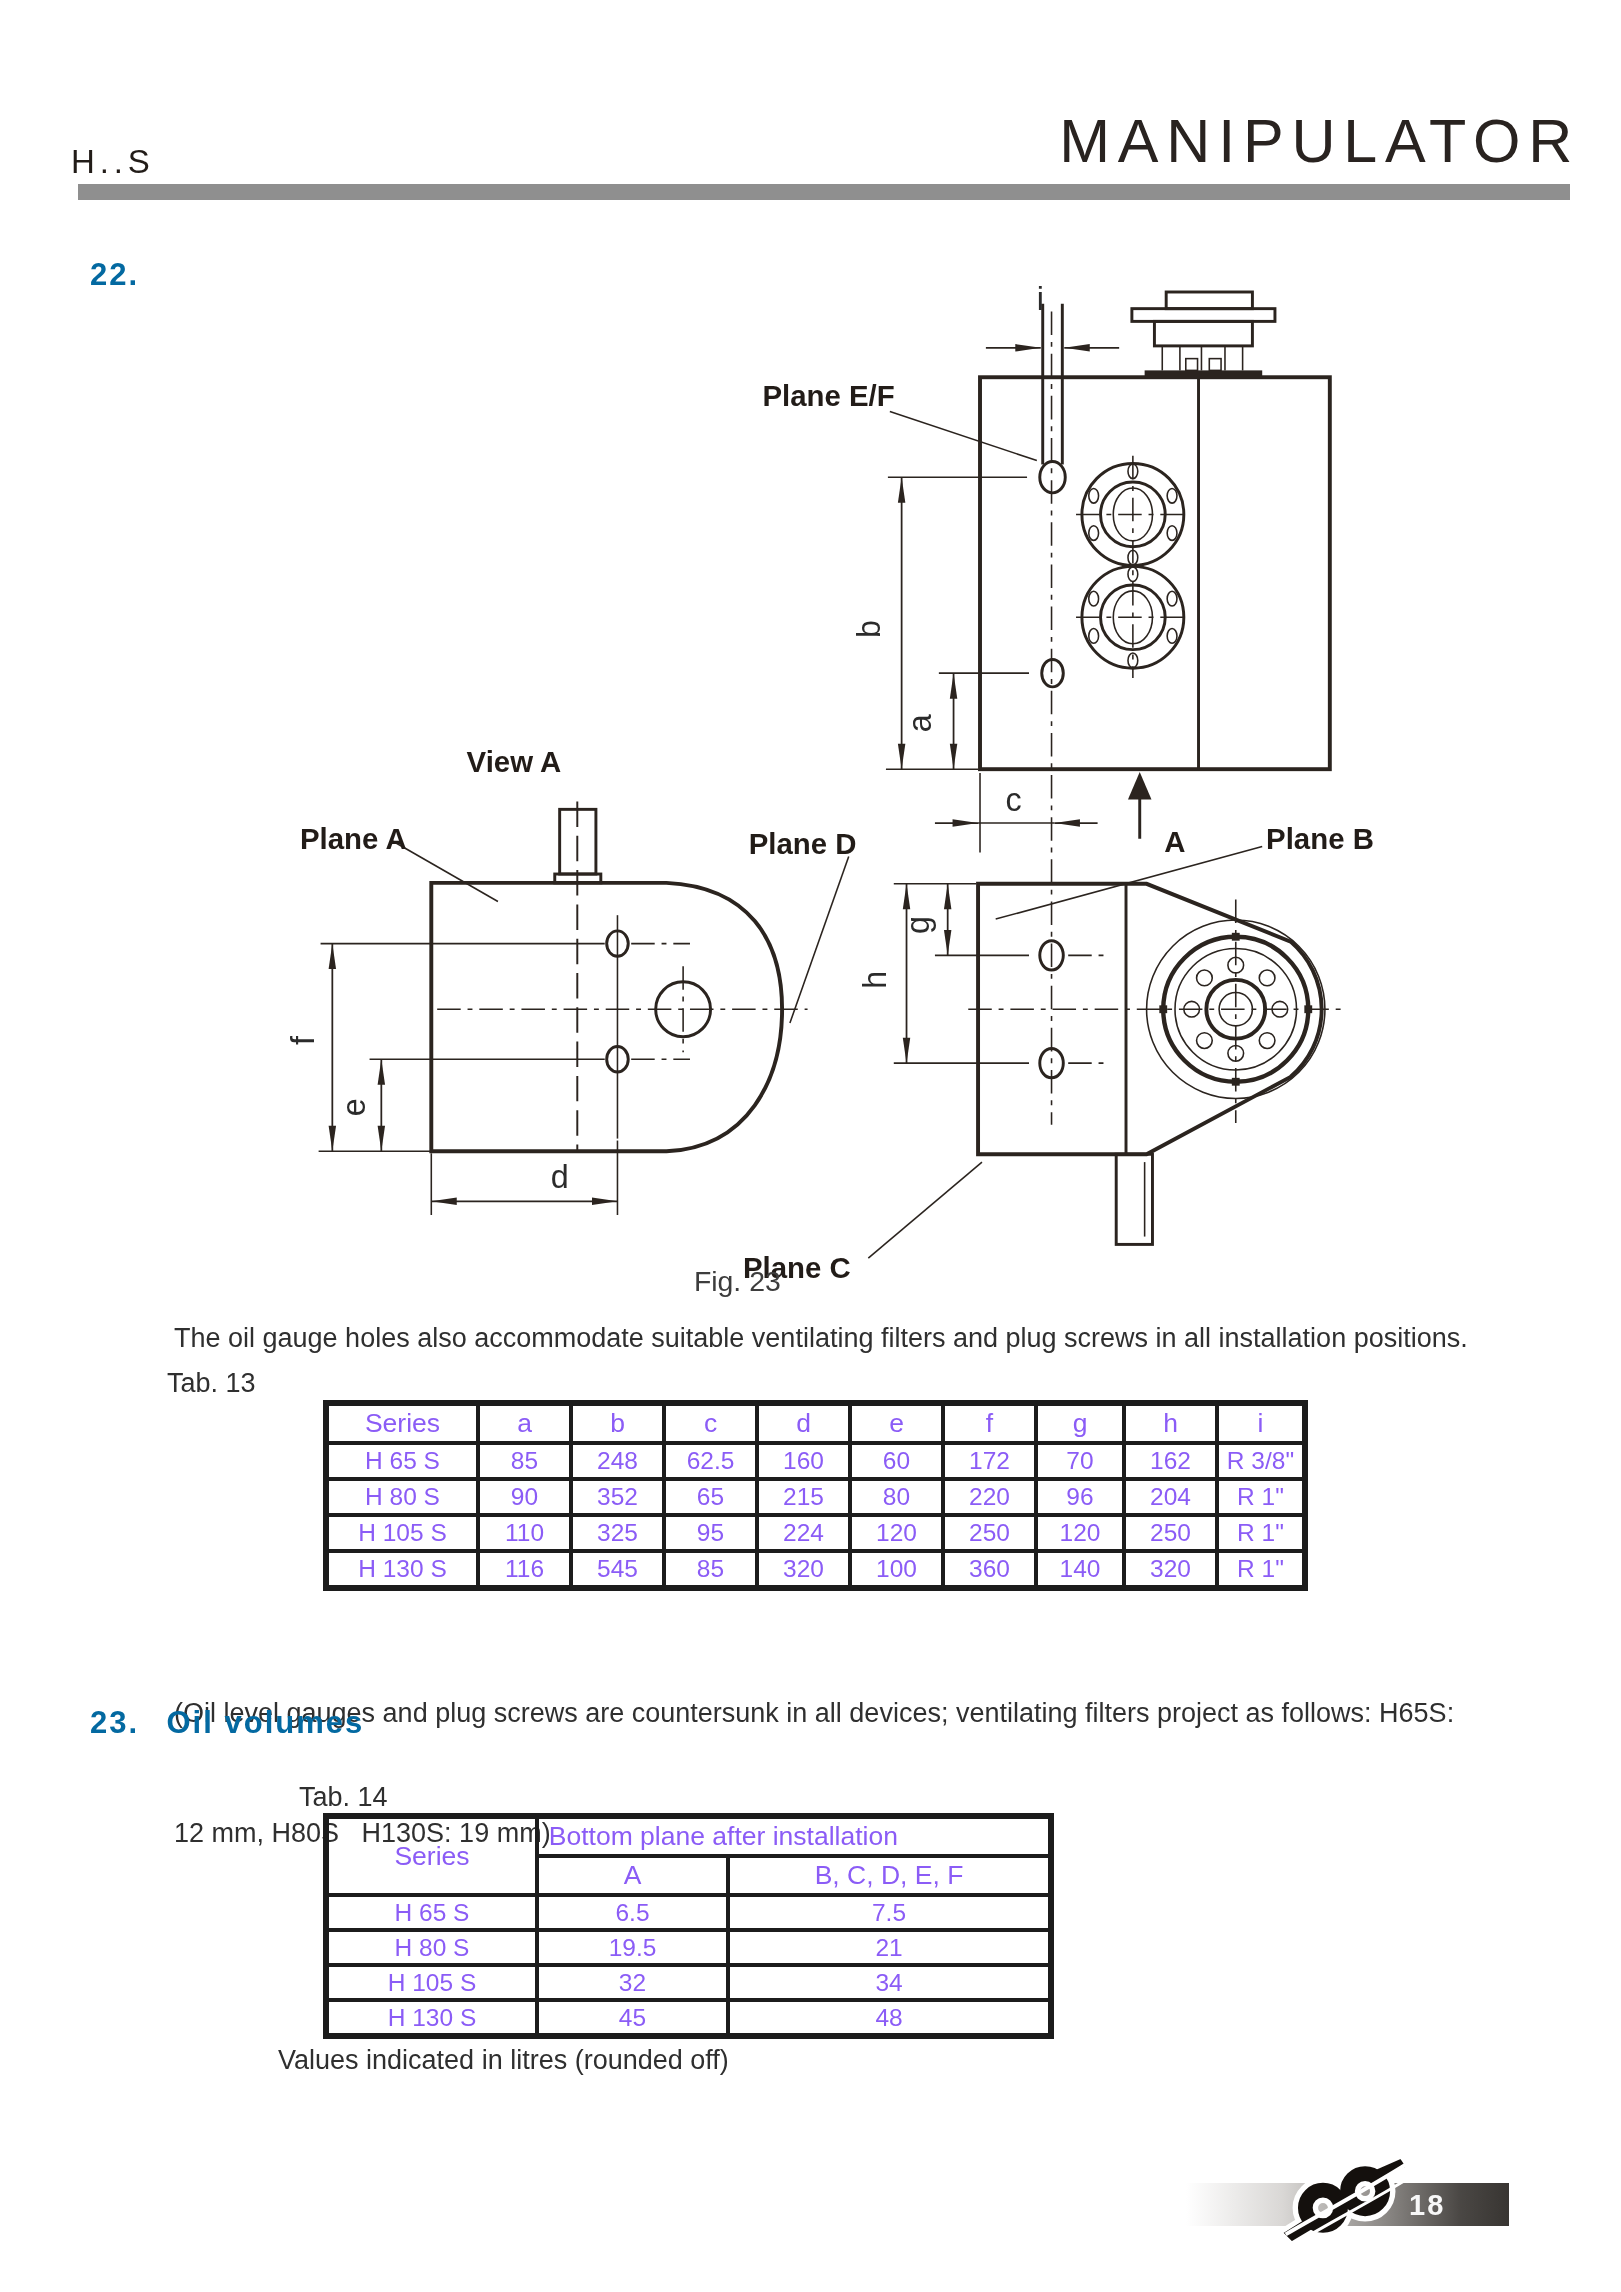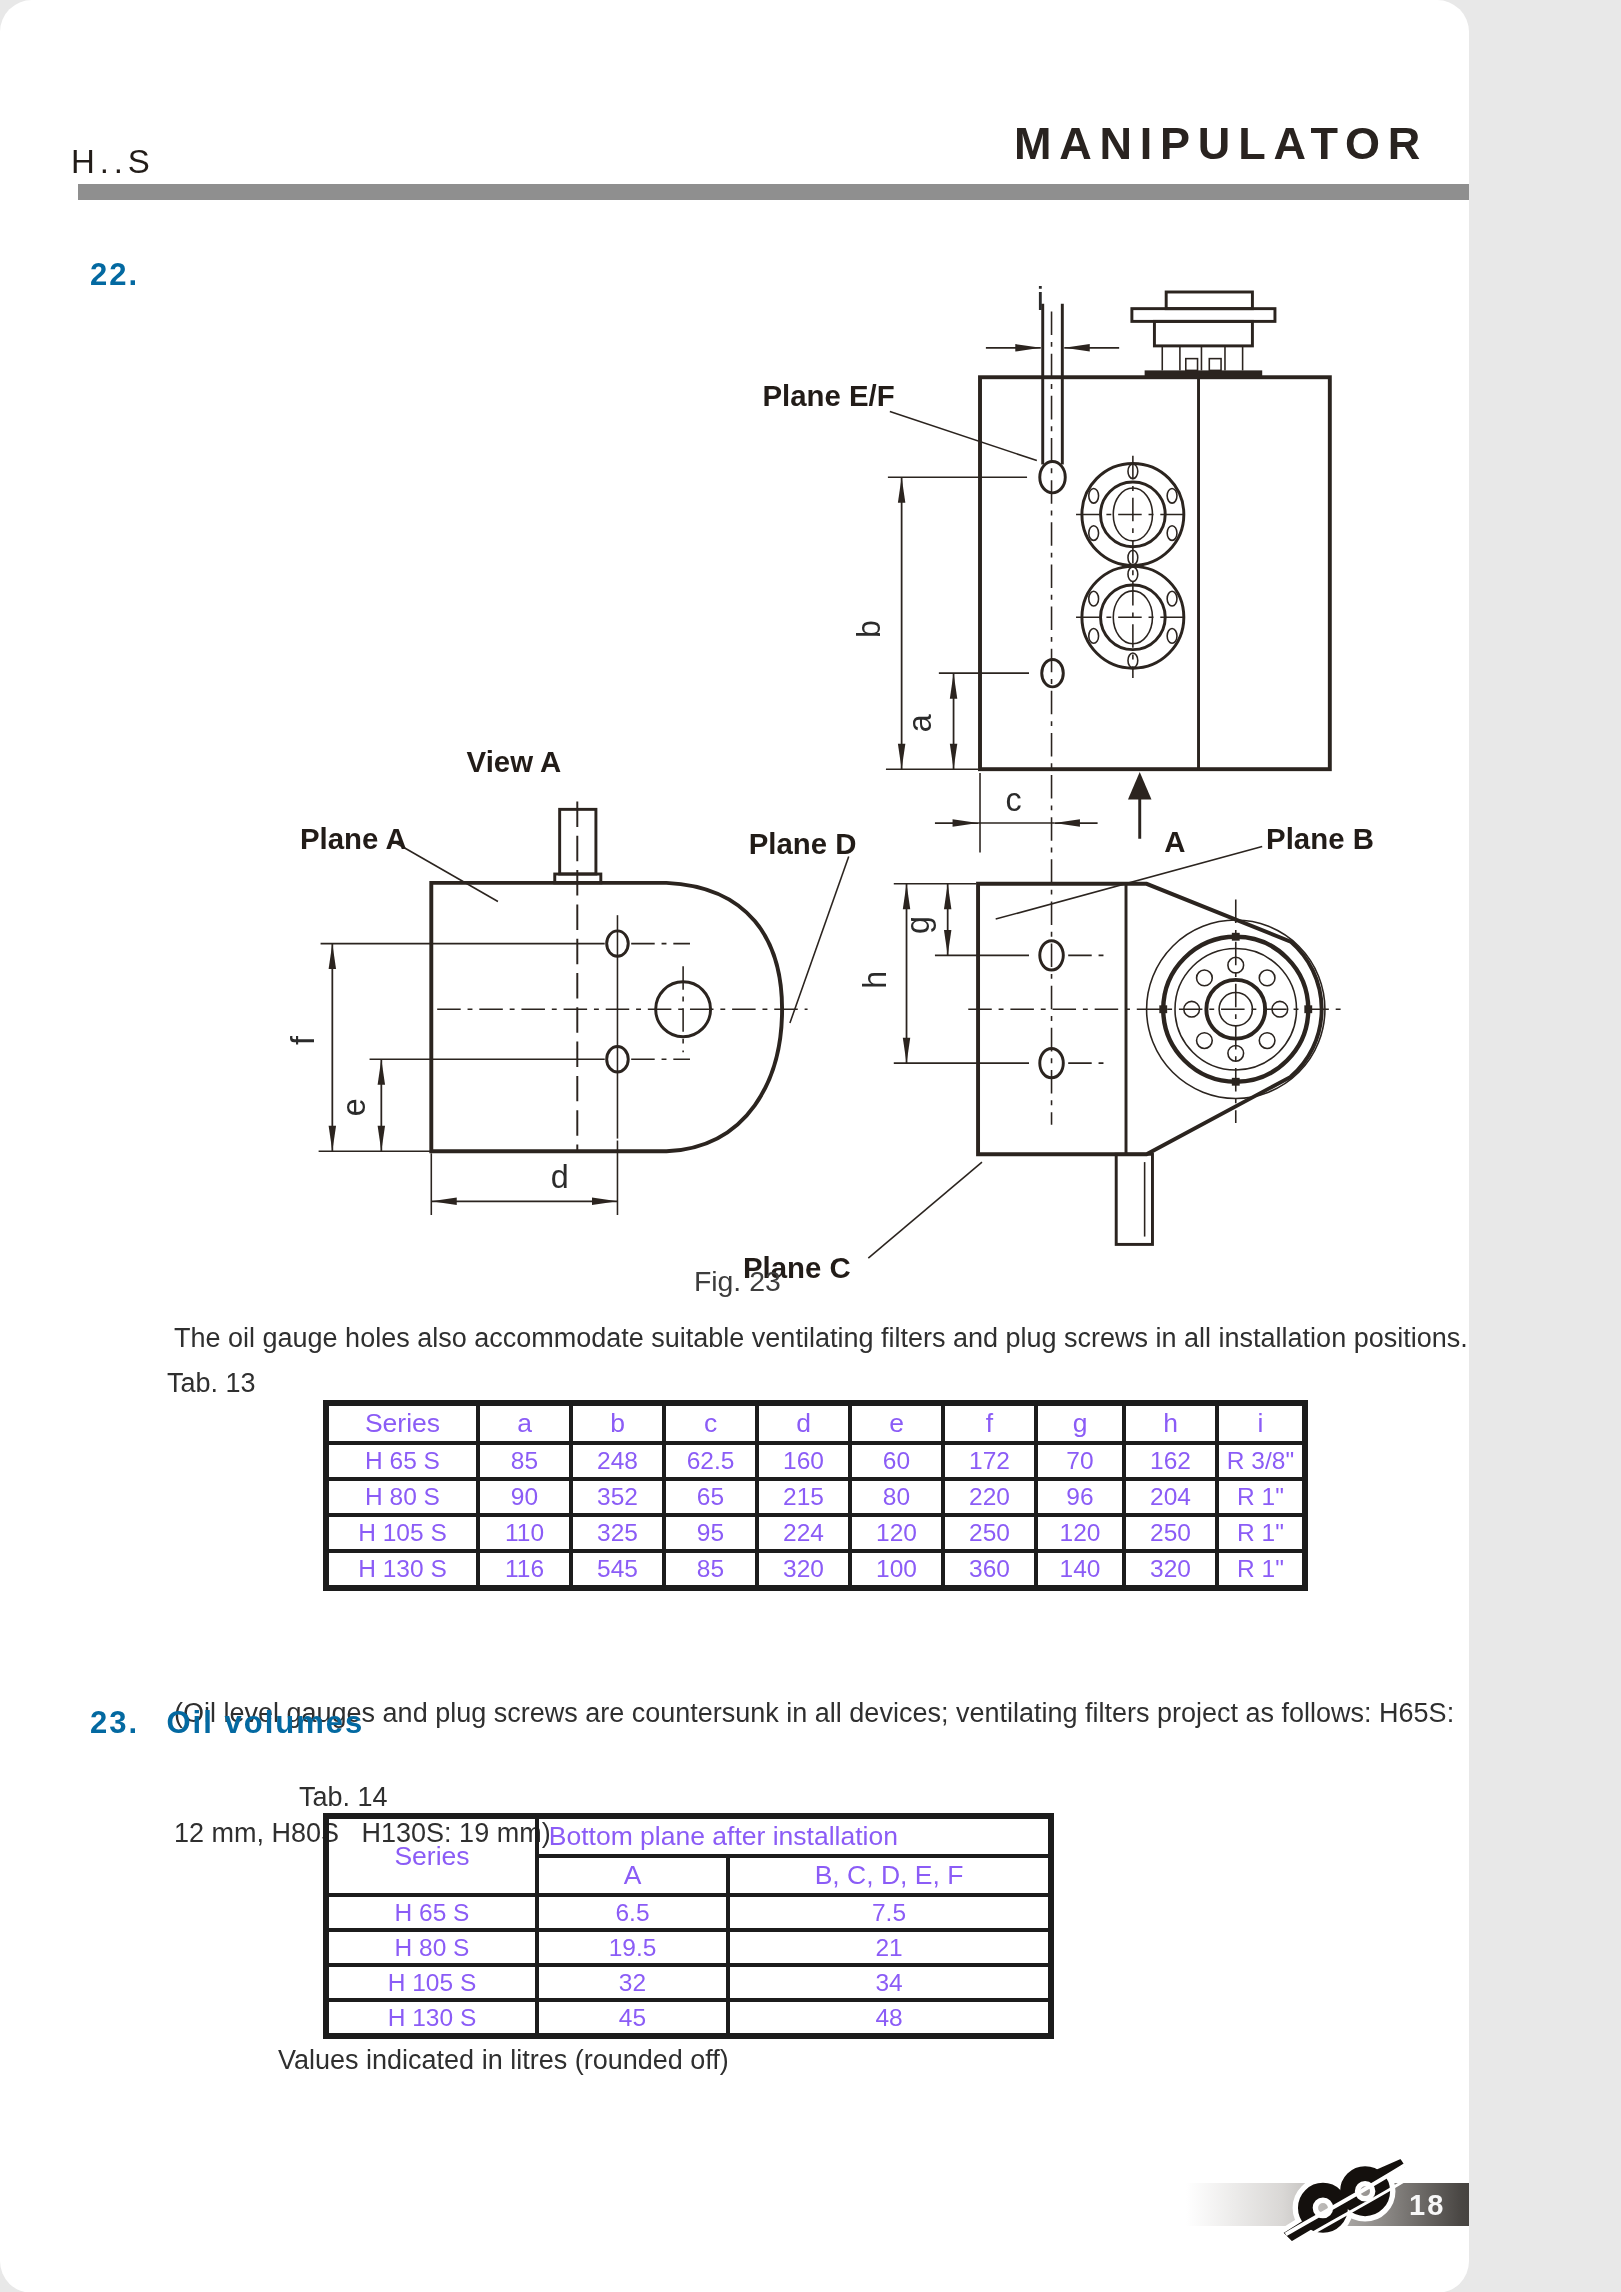--- a/index.html
+++ b/index.html
@@ -1,21 +1,21 @@
 <!DOCTYPE html>
 <html><head>
 <meta charset="utf-8">
 <style>
   html,body{margin:0;padding:0;background:#e8e8e8;}
-  .page{position:relative;width:1469px;height:2293px;background:#ffffff;overflow:hidden;
-        font-family:"Liberation Sans",sans-serif;border-radius:32px;}
+  .page{position:relative;width:1621px;height:2293px;background:#ffffff;overflow:hidden;
+        font-family:"Liberation Sans",sans-serif;}
   .abs{position:absolute;}
   
   .product-code{left:71px;top:143px;font-size:33px;letter-spacing:4.9px;color:#221c18;}
-  .brand{right:41px;top:106px;font-size:45px;letter-spacing:7.8px;color:#292320;font-weight:700;margin-top:12px;}
+  .brand{right:41px;top:106px;font-size:61px;letter-spacing:7.8px;color:#292320;font-weight:400;}
   .hrule{left:78px;top:184px;width:1492px;height:15.7px;background:#8f8f8f;}
   
   .sec{font-size:31px;font-weight:bold;color:#0369a1;letter-spacing:2px;display:flex;}
   .sec .num{margin-right:27.4px;}
   .sec22{left:90px;top:257px;}
   .sec23{left:90px;top:1705px;}
   
   .bodytext{font-size:27px;color:#2f2f2f;white-space:pre;}
   .para{left:174px;top:1323px;}
   .tablabel{font-size:27px;color:#2f2f2f;}

